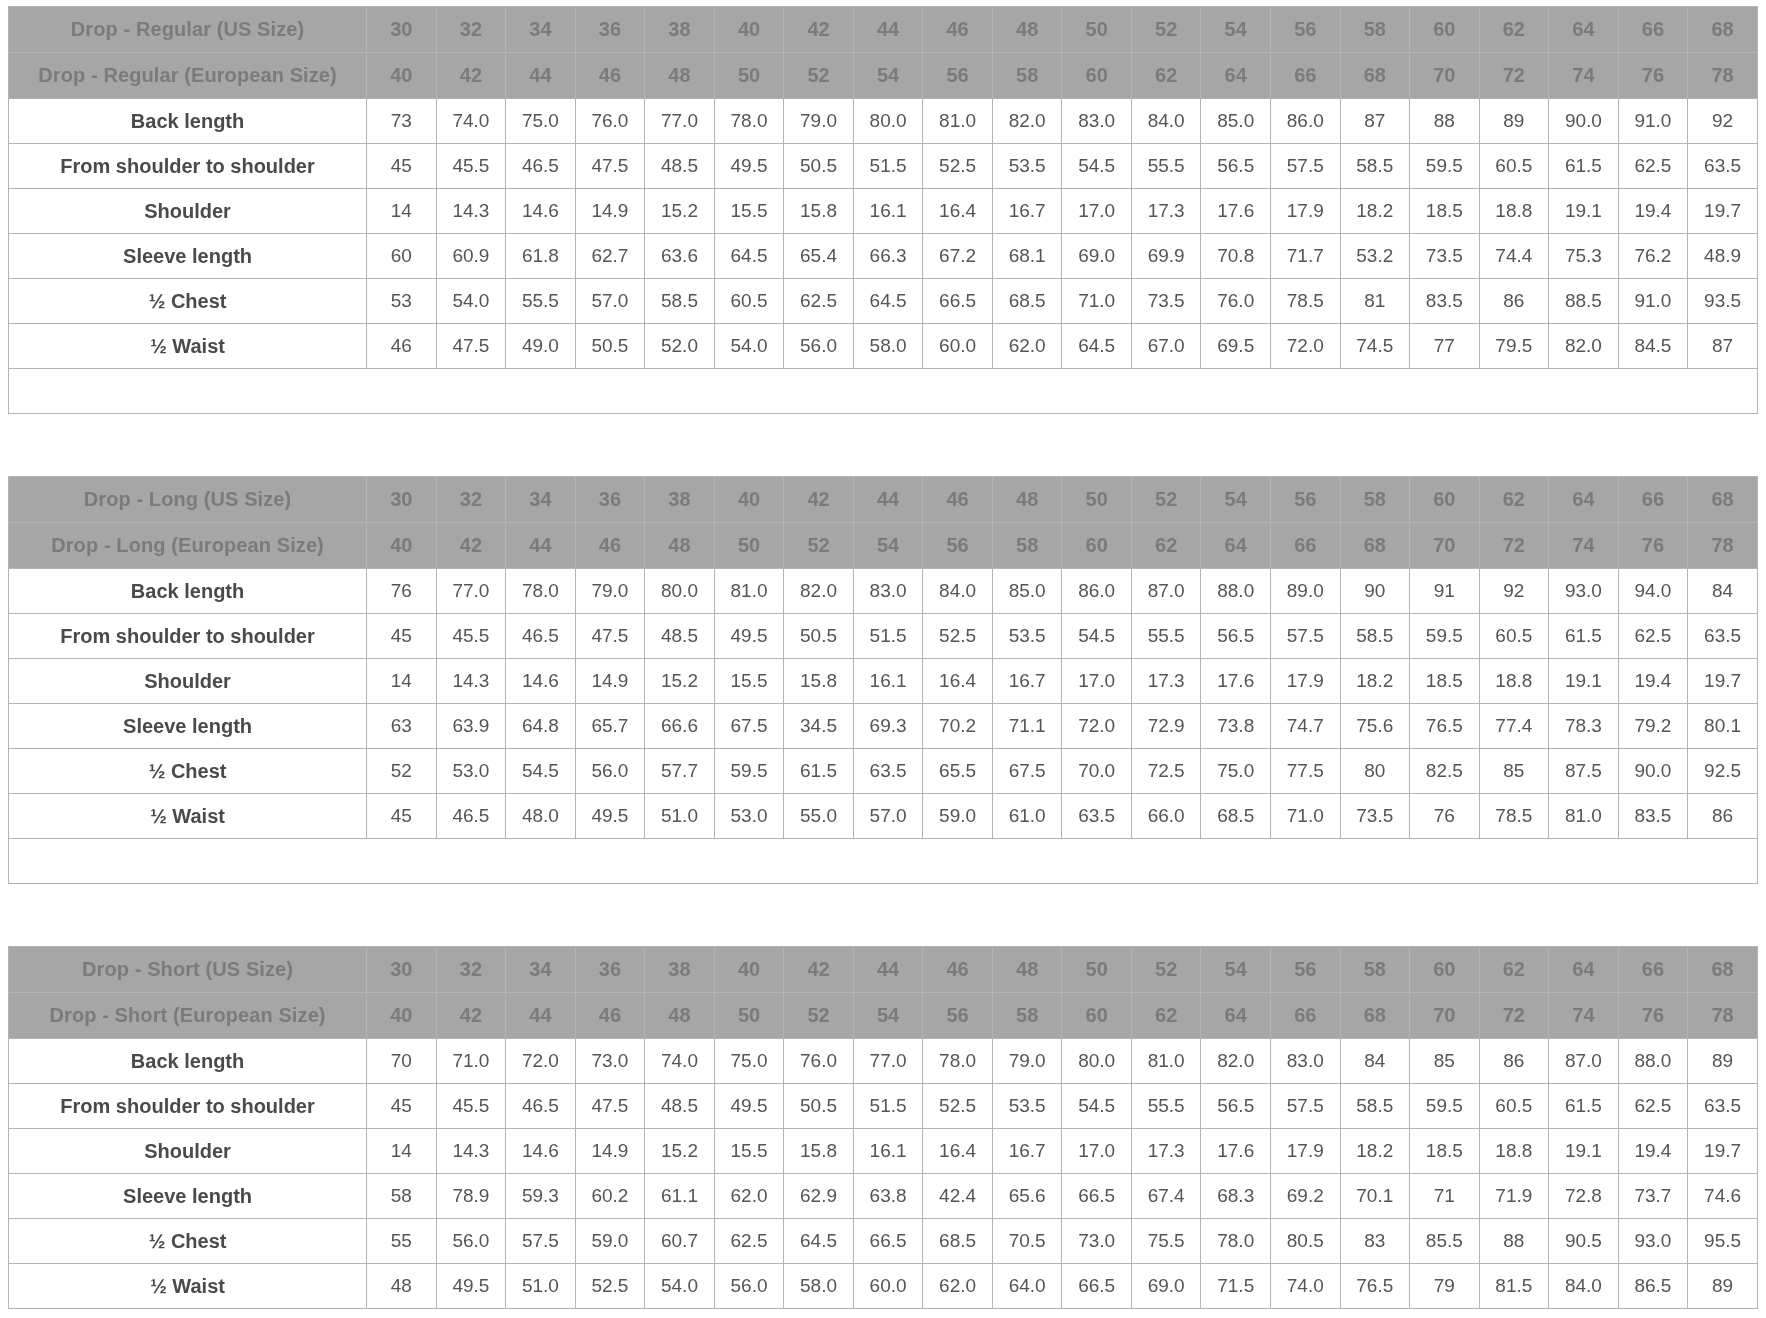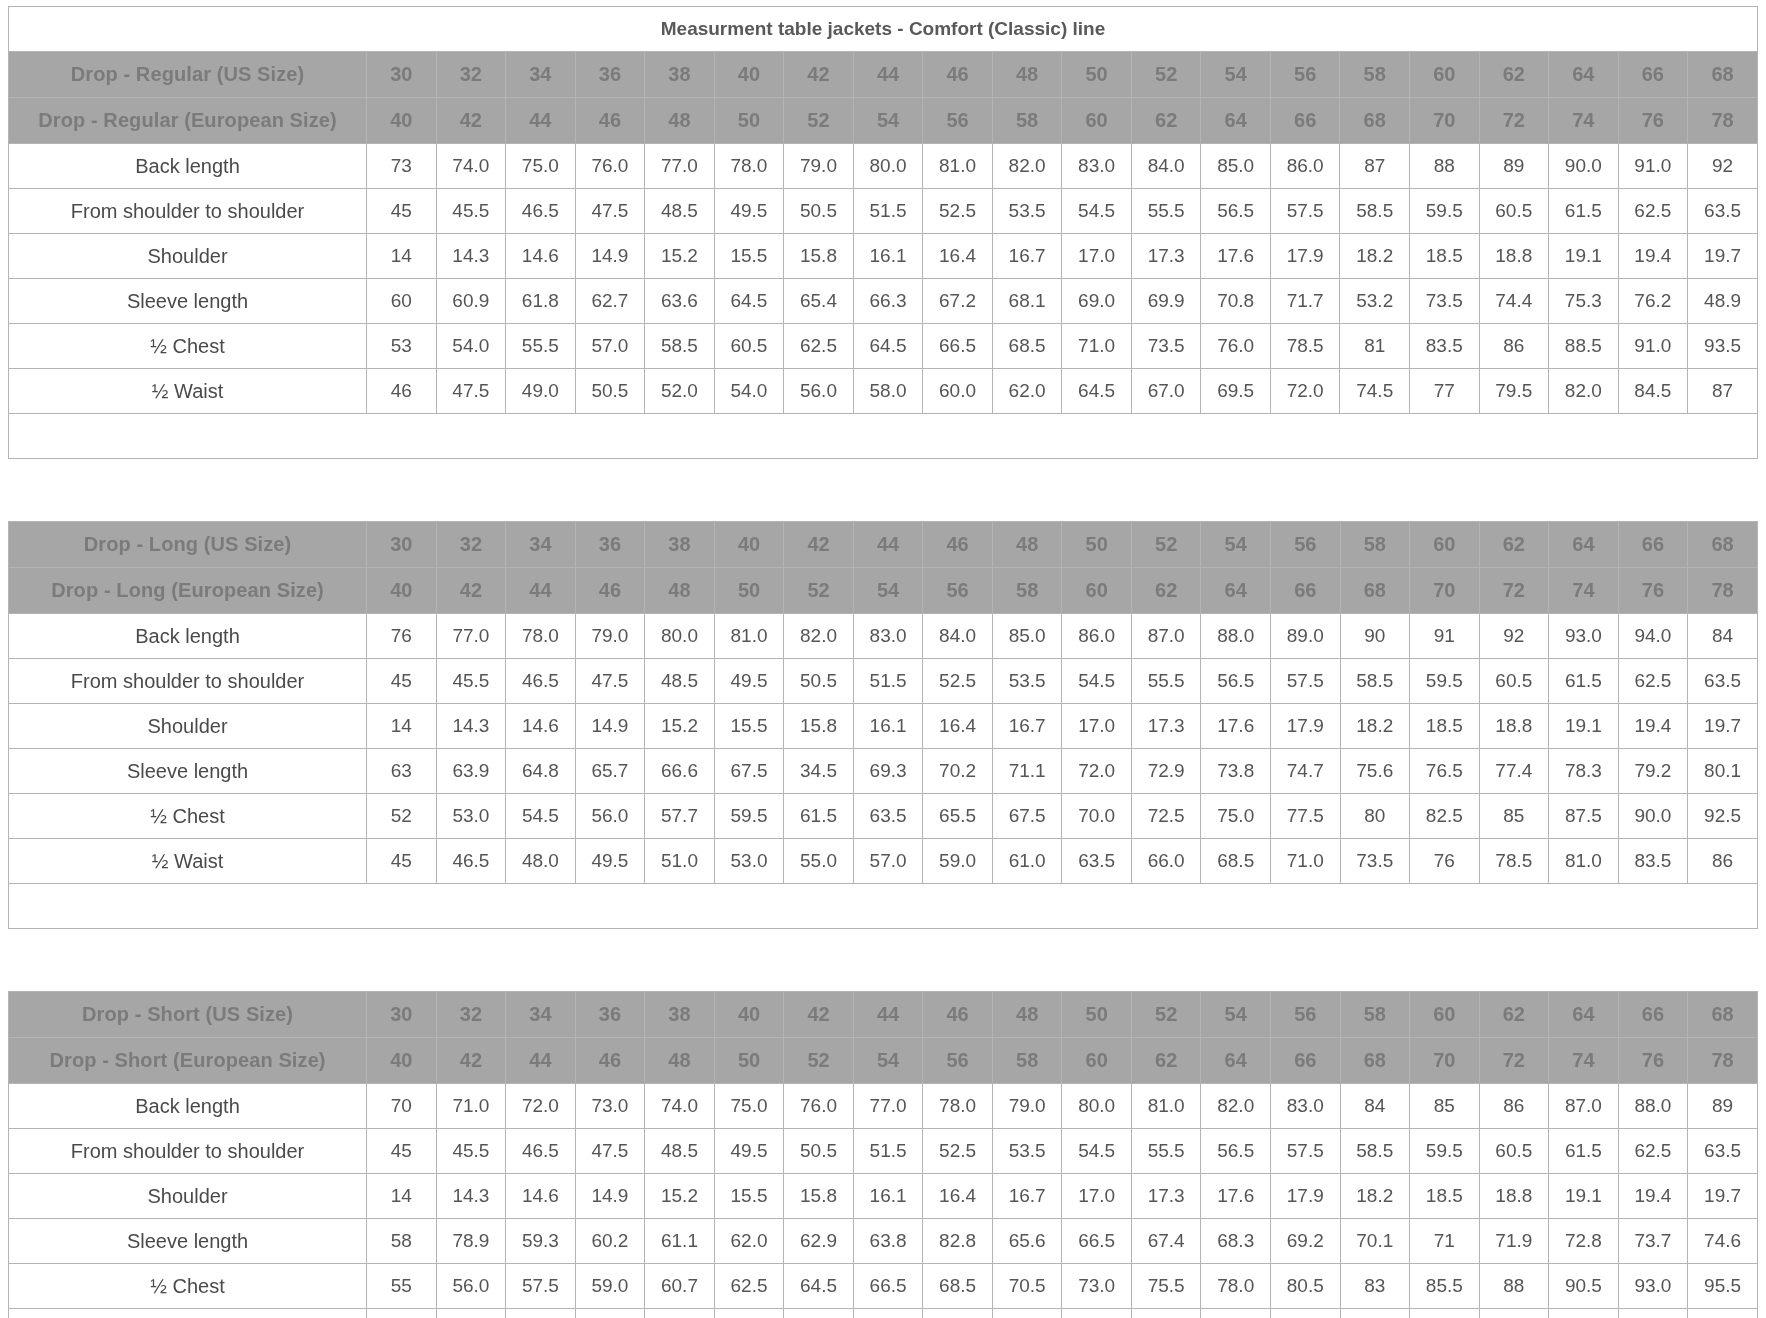--- a/index.html
+++ b/index.html
@@ -55,21 +55,21 @@
   }
   tr.hdr td.hdr-label {
     font-size: 20px;
     letter-spacing: 0.1px;
   }
   tr.hdr td.hdr-size {
     font-size: 20px;
   }
   
   tr.data td.rowlabel {
-    font-weight: normal;
+    font-weight: bold;
     font-size: 20px;
     color: #4a4a4a;
     text-align: center;
     background: #ffffff;
   }
   tr.data td.val {
     color: #555555;
     font-size: 19px;
     background: #ffffff;
   }
@@ -108,23 +108,20 @@
           <col class="datacol">
           <col class="datacol">
           <col class="datacol">
           <col class="datacol">
           <col class="datacol">
           <col class="datacol">
           <col class="datacol">
           <col class="datacol">
         </colgroup>
         <tbody>
-          <tr>
-            <td class="title-cell" colspan="21">Measurment table jackets - Comfort (Classic) line</td>
-          </tr>
           <tr class="hdr">
             <td class="hdr-label">Drop - Regular (US Size)</td>
             <td class="hdr-size">30</td>
             <td class="hdr-size">32</td>
             <td class="hdr-size">34</td>
             <td class="hdr-size">36</td>
             <td class="hdr-size">38</td>
             <td class="hdr-size">40</td>
             <td class="hdr-size">42</td>
             <td class="hdr-size">44</td>
@@ -666,21 +663,21 @@
           <tr class="data">
             <td class="rowlabel">Sleeve length</td>
             <td class="val">58</td>
             <td class="val">78.9</td>
             <td class="val">59.3</td>
             <td class="val">60.2</td>
             <td class="val">61.1</td>
             <td class="val">62.0</td>
             <td class="val">62.9</td>
             <td class="val">63.8</td>
-            <td class="val">82.8</td>
+            <td class="val">42.4</td>
             <td class="val">65.6</td>
             <td class="val">66.5</td>
             <td class="val">67.4</td>
             <td class="val">68.3</td>
             <td class="val">69.2</td>
             <td class="val">70.1</td>
             <td class="val">71</td>
             <td class="val">71.9</td>
             <td class="val">72.8</td>
             <td class="val">73.7</td>

